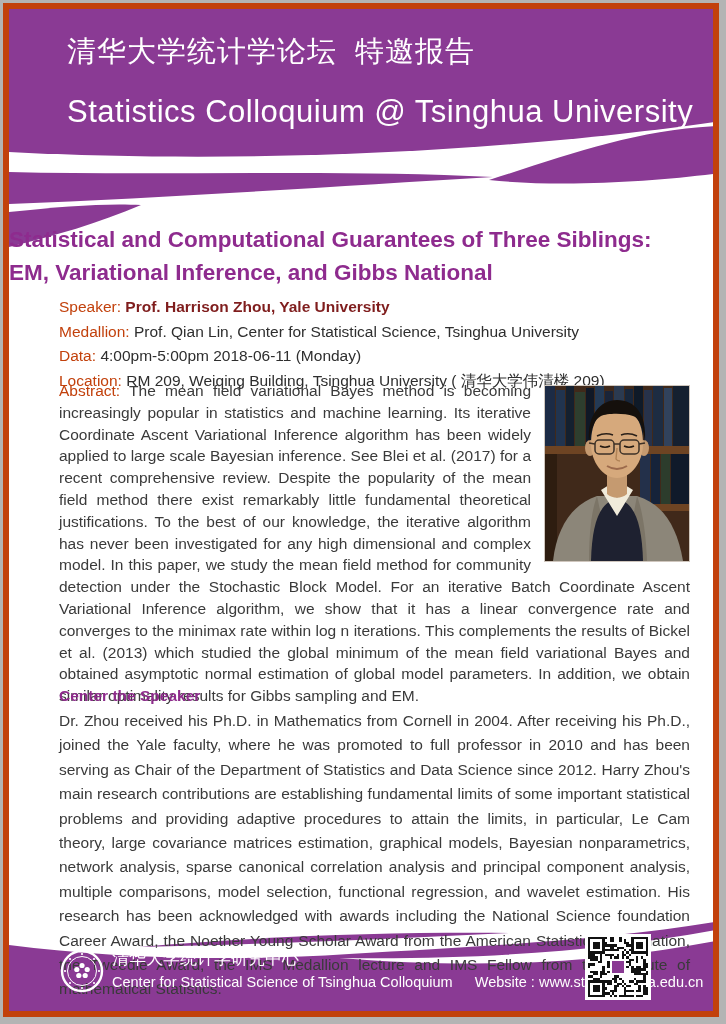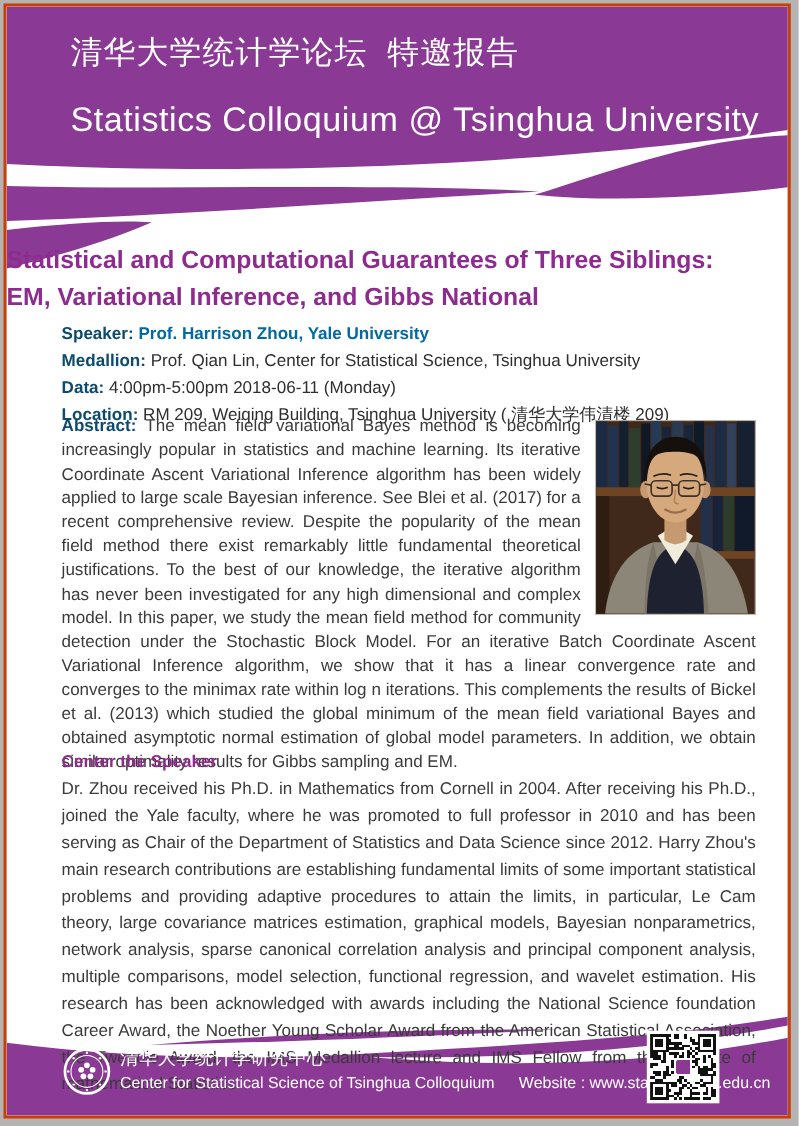--- a/index.html
+++ b/index.html
@@ -4,43 +4,43 @@
 <style>
   html,body{margin:0;padding:0;}
   body{
     width:726px;height:1024px;position:relative;
     background:#b4b4b4;
     font-family:"Liberation Sans", sans-serif;
     -webkit-font-smoothing:antialiased;
   }
   .page{
     position:absolute;left:3px;top:3px;width:716px;height:1014px;
-    box-sizing:border-box;border:3px solid #c2410c;background:#ffffff;
+    box-sizing:border-box;border:6px solid #c2410c;background:#ffffff;
     overflow:hidden;
   }
   .art{position:absolute;left:0;display:block;}
   .art.top{top:0;}
   .art.bottom{bottom:0;}
 
   
   .header-text{position:absolute;left:58px;top:22px;color:#ffffff;z-index:3;}
   .hdr-zh{font-size:29px;font-weight:500;letter-spacing:1px;white-space:pre-wrap;line-height:40px;}
   .hdr-en{font-size:31px;font-weight:300;letter-spacing:.5px;line-height:42px;margin-top:20px;}
 
   
   .talk-title{
     position:absolute;left:0;top:214px;width:100%;
     color:#8e2b8e;font-size:22.5px;font-weight:bold;line-height:33px;z-index:3;
   }
 
   
   .details{position:absolute;left:50px;top:286px;right:30px;z-index:3;}
   .detail{font-size:15.5px;line-height:24.6px;color:#2e2e2e;}
-  .lbl{color:#0c4a6e;font-weight:bold;}
-  .val-bold{font-weight:bold;color:#0369a1;}
+  .lbl{color:#c2410c;font-weight:normal;}
+  .val-bold{font-weight:bold;color:#7f1d1d;}
 
   
   .abstract{
     position:absolute;left:50px;top:371px;width:631px;z-index:3;
     font-size:15.5px;line-height:21.8px;color:#3a3a3a;text-align:justify;
   }
   .photo{
     float:right;width:144px;height:175px;margin:5px 0 8px 13px;
     border:1px solid #cfc6bd;background:#40291a;
   }

